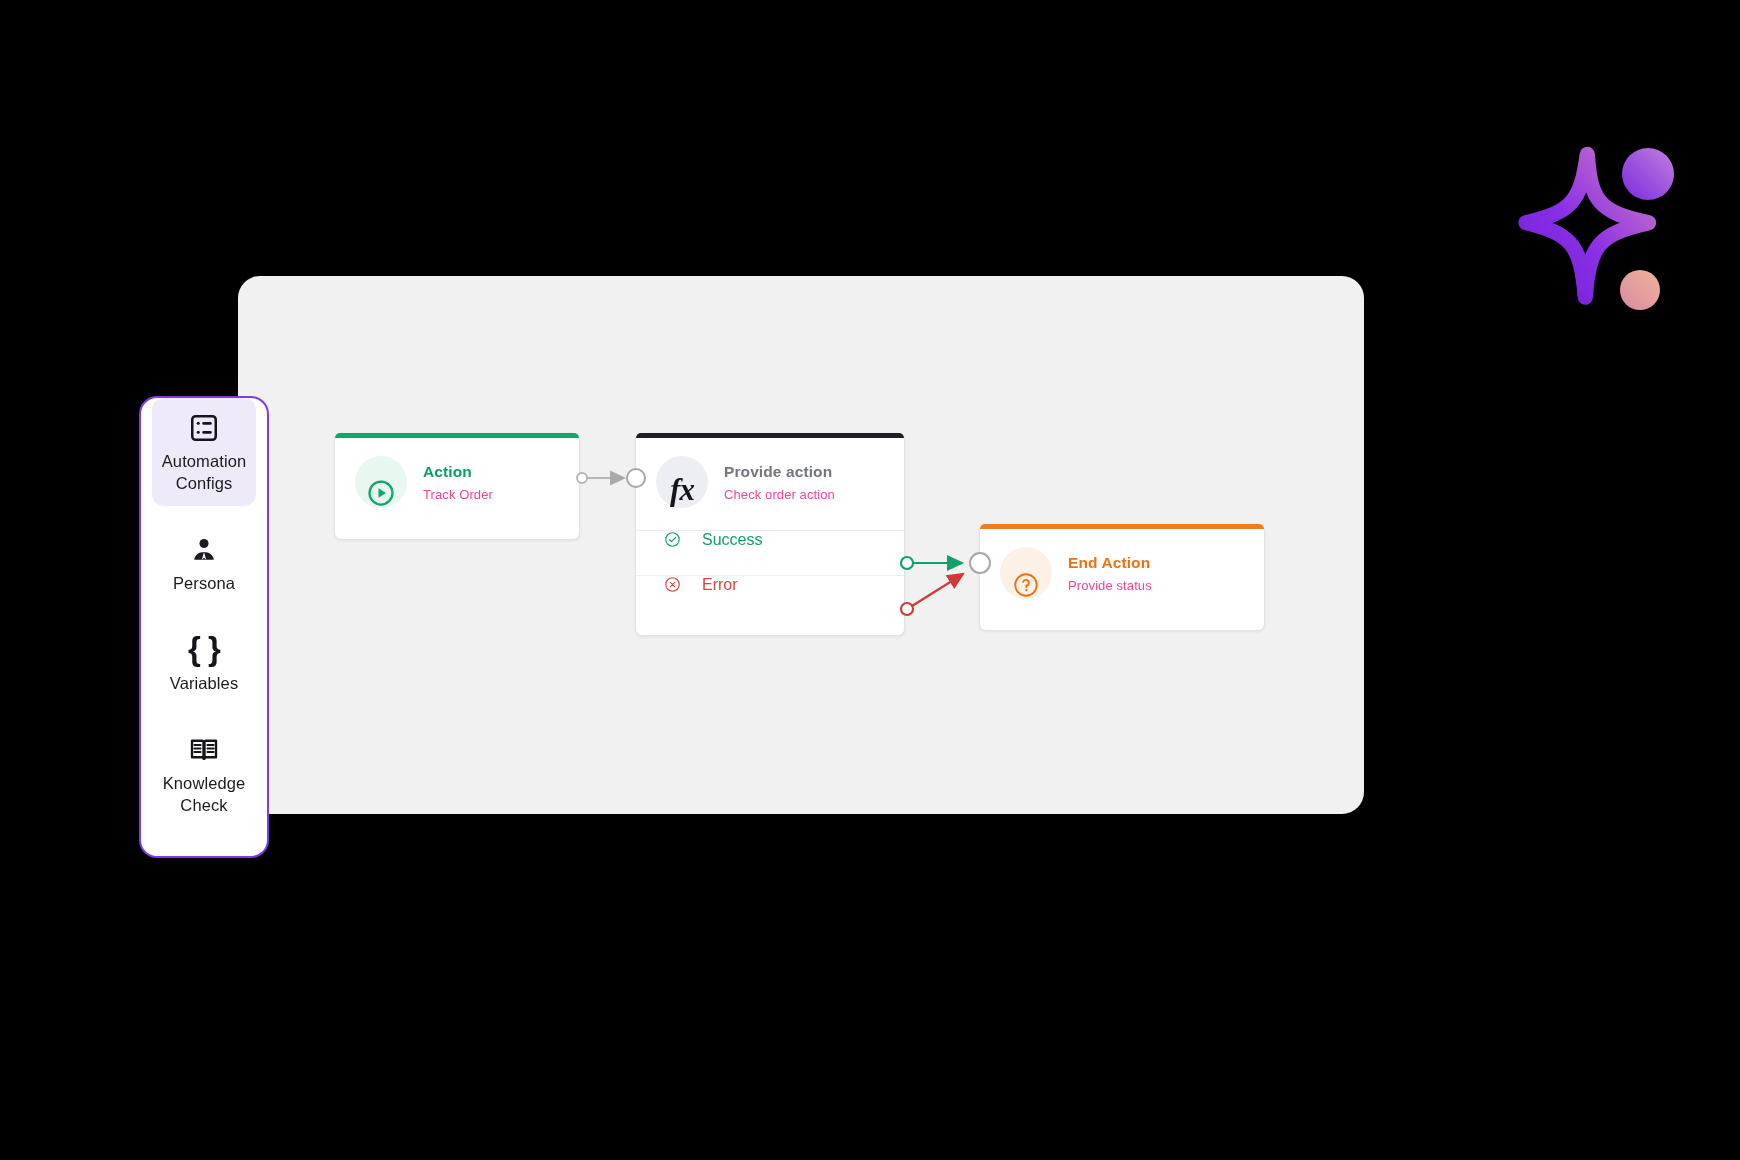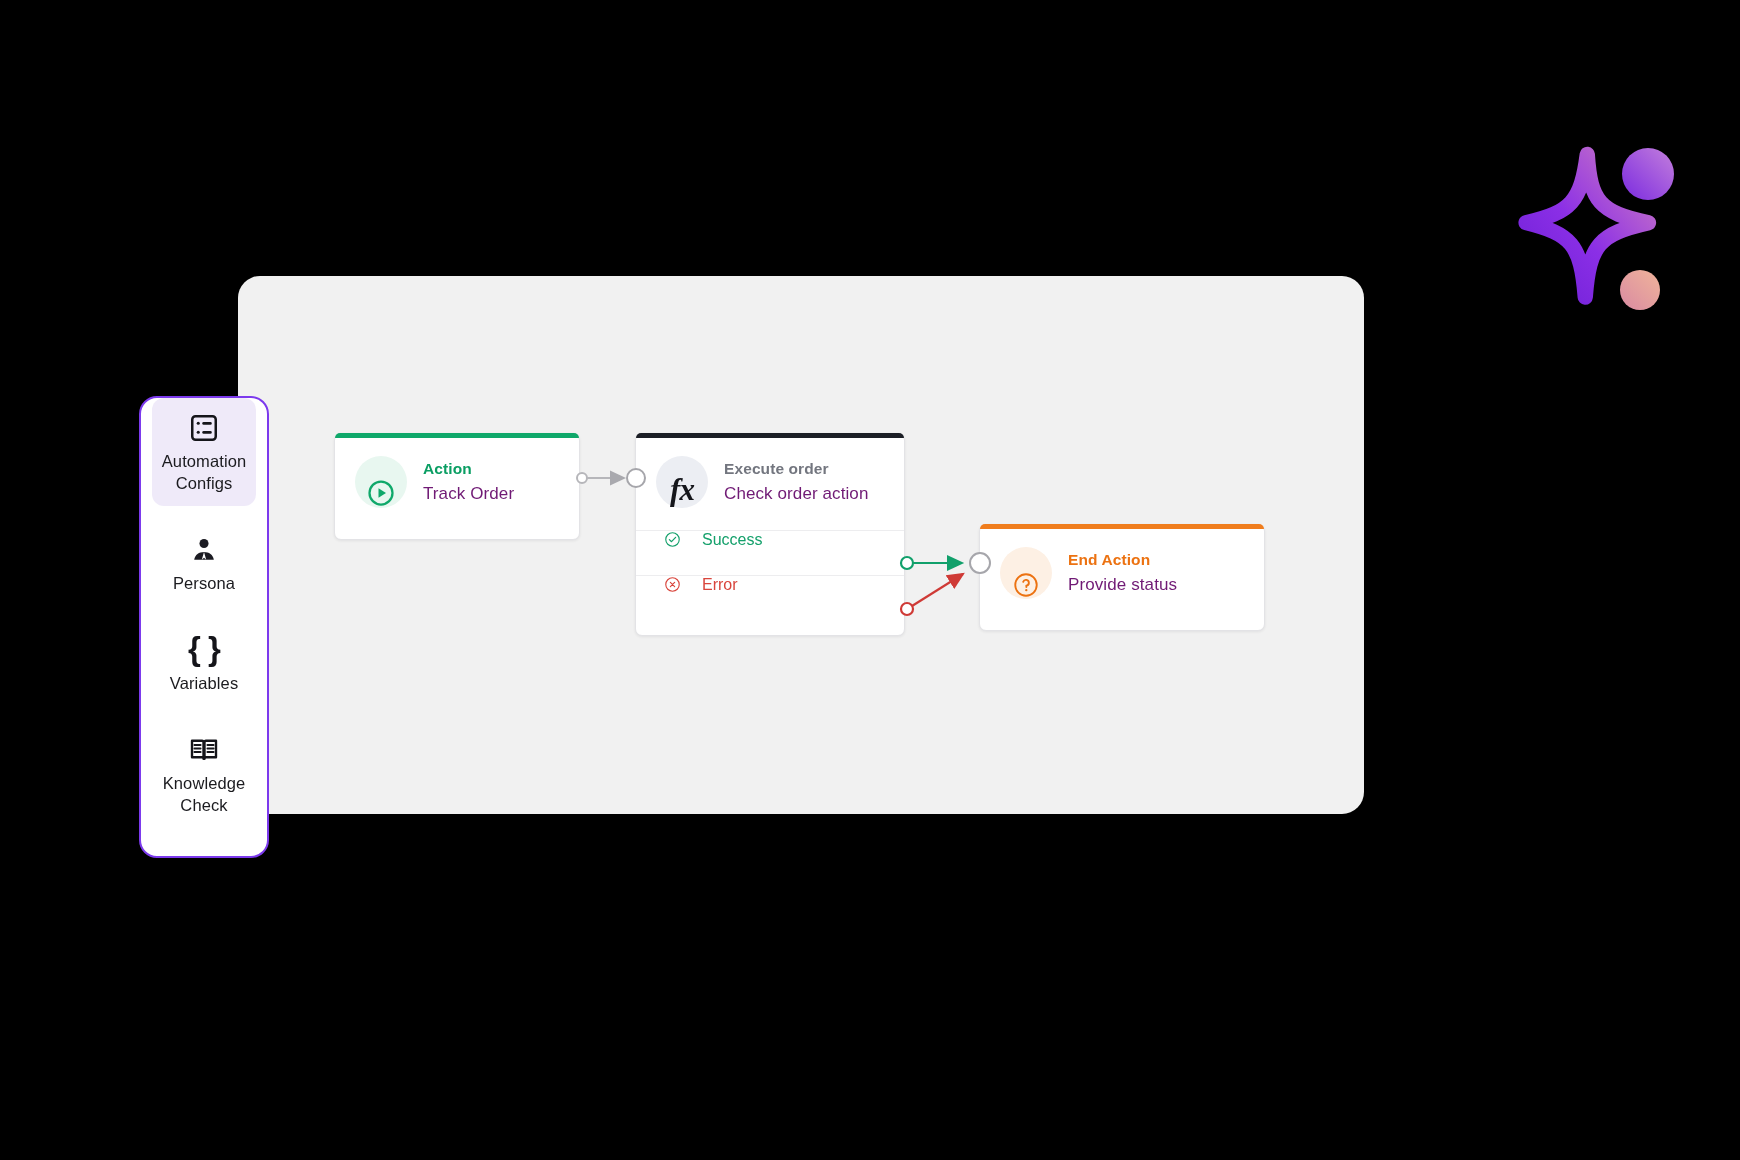--- a/index.html
+++ b/index.html
@@ -112,22 +112,22 @@
     margin-right: 16px;
   }
   .node-txt { display: flex; flex-direction: column; justify-content: center; }
   .node-kicker {
     font-size: 15.5px;
     font-weight: 700;
     letter-spacing: .1px;
     margin-bottom: 6px;
   }
   .node-title {
-    font-size: 17px;
-    color: #701a75;
+    font-size: 13px;
+    color: #ec4899;
     letter-spacing: .1px;
     text-align: center;
   }
 
   
   #node-action { left: 334px; top: 433px; width: 246px; height: 107px; }
   #node-action .node-top { background: #0fa86a; }
   #node-action .node-ico { background: #e8f7f0; }
   #node-action .node-kicker { color: #0a9e63; }
 
@@ -245,21 +245,21 @@
       </div>
     </div>
 
     <div class="node" id="node-execute">
       <div class="node-top"></div>
       <div class="node-body">
         <div class="node-ico">
           <span class="fx">fx</span>
         </div>
         <div class="node-txt">
-          <span class="node-kicker">Execute order</span>
+          <span class="node-kicker">Provide action</span>
           <span class="node-title">Check order action</span>
         </div>
       </div>
 
       <div class="branch ok">
         <span class="b-ico">
           <svg width="17" height="17" viewBox="0 0 24 24">
             <circle cx="12" cy="12" r="9.5" fill="none" stroke="#14a06b" stroke-width="1.6"></circle>
             <path d="M7.6 12.2 L10.6 15.1 L16.4 8.9" fill="none" stroke="#14a06b" stroke-width="1.7" stroke-linecap="round" stroke-linejoin="round"></path>
           </svg>

